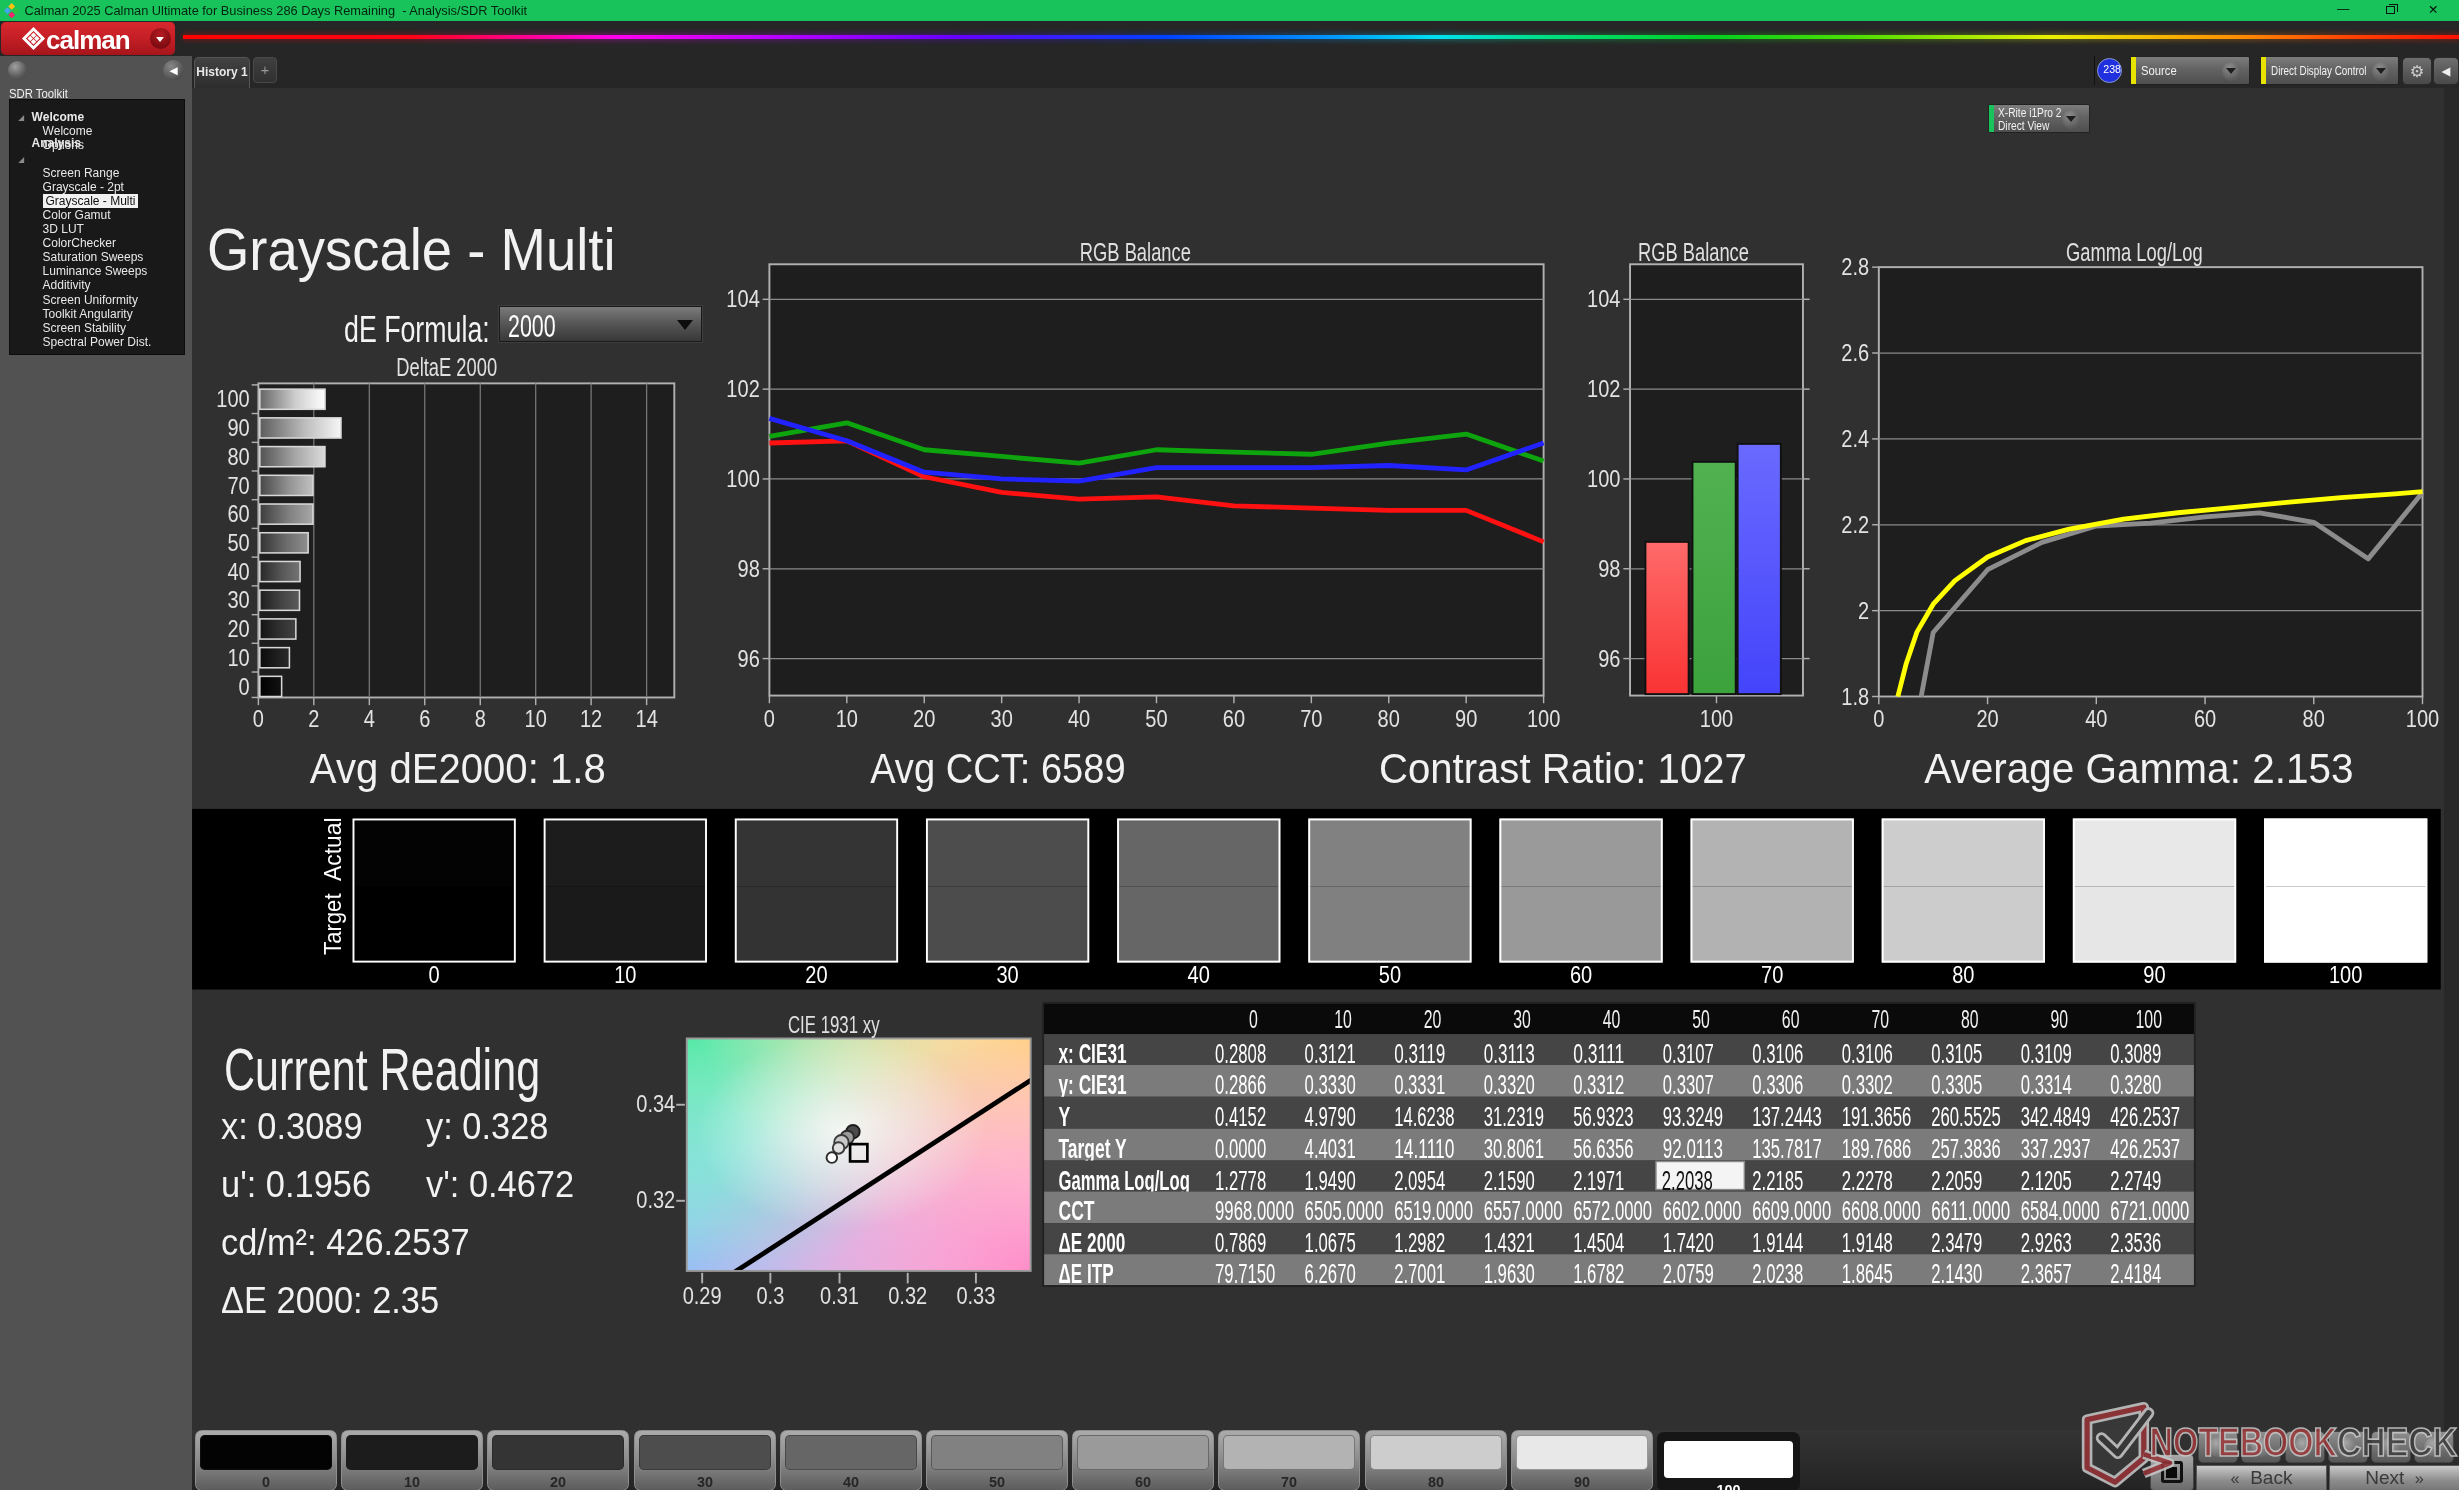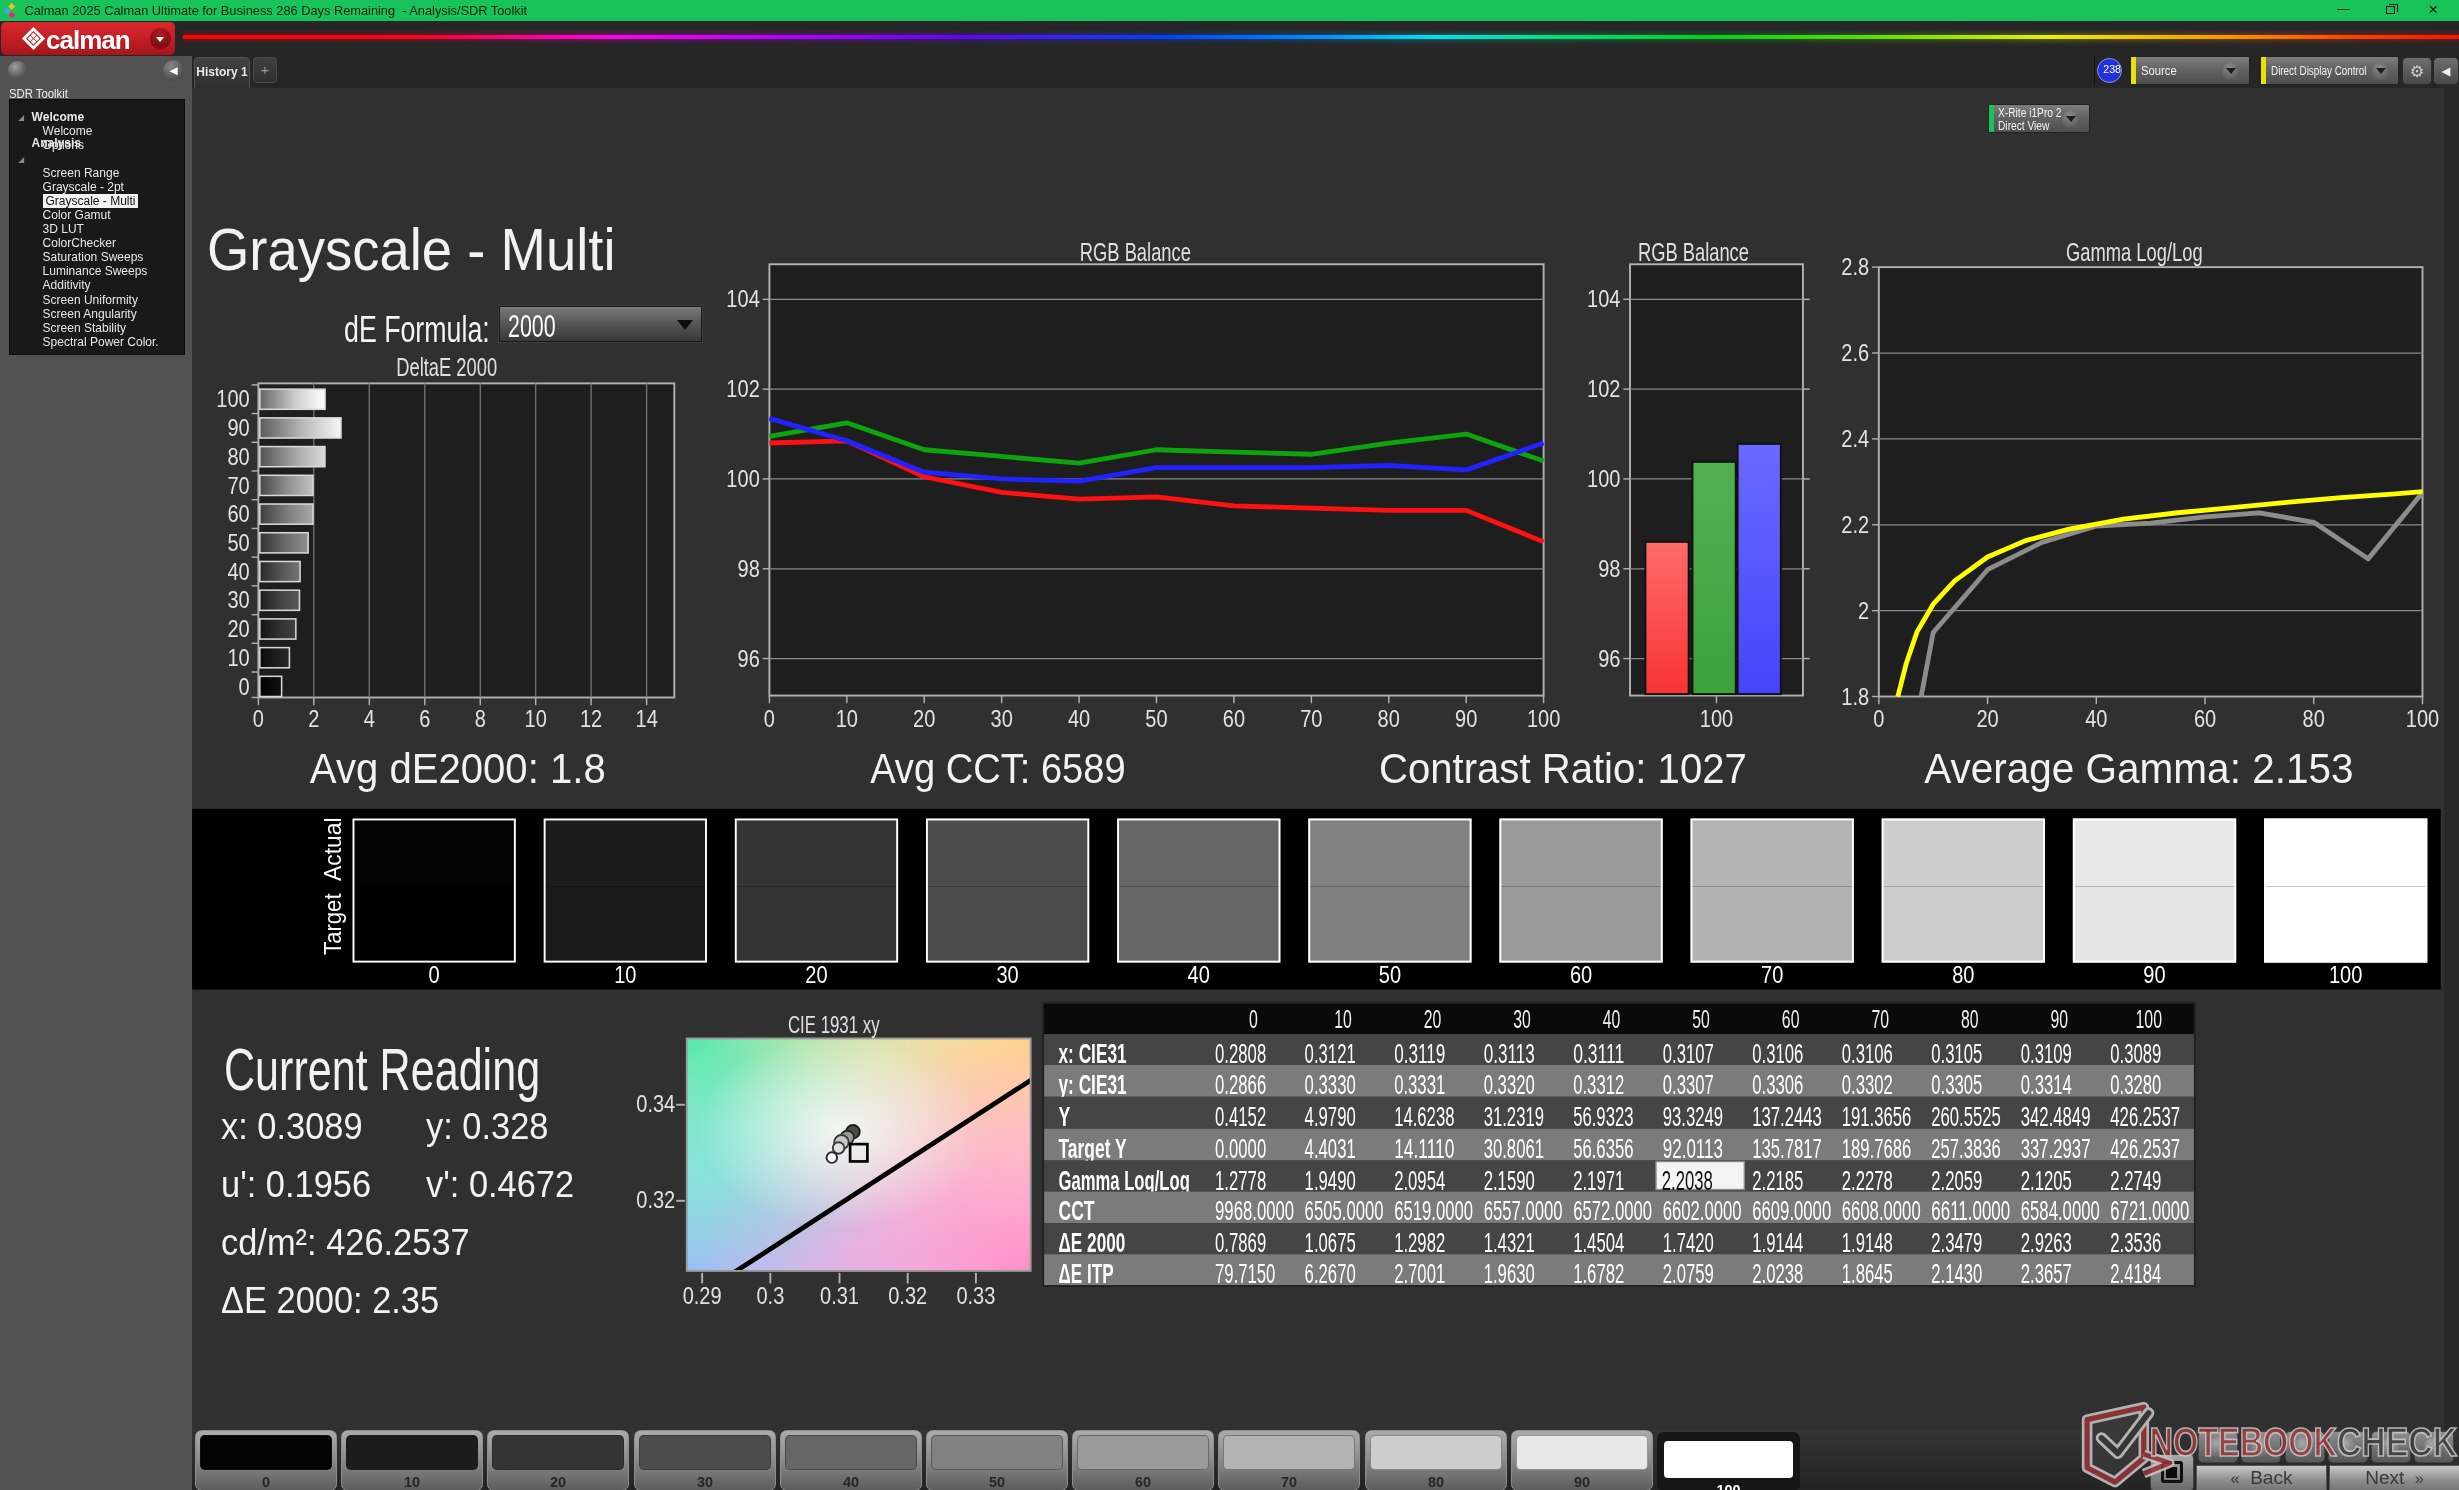--- a/index.html
+++ b/index.html
@@ -90,23 +90,23 @@
       <div class="titem" style="left:33px;top:66px">Screen Range</div>
       <div class="titem" style="left:33px;top:80px">Grayscale - 2pt</div>
       <div class="titem tsel" style="left:33px;top:94px">Grayscale - Multi</div>
       <div class="titem" style="left:33px;top:108px">Color Gamut</div>
       <div class="titem" style="left:33px;top:122px">3D LUT</div>
       <div class="titem" style="left:33px;top:136px">ColorChecker</div>
       <div class="titem" style="left:33px;top:150px">Saturation Sweeps</div>
       <div class="titem" style="left:33px;top:164px">Luminance Sweeps</div>
       <div class="titem" style="left:33px;top:178px">Additivity</div>
       <div class="titem" style="left:33px;top:193px">Screen Uniformity</div>
-      <div class="titem" style="left:33px;top:207px">Screen Angularity</div>
+      <div class="titem" style="left:33px;top:207px">Toolkit Angularity</div>
       <div class="titem" style="left:33px;top:221px">Screen Stability</div>
-      <div class="titem" style="left:33px;top:235px">Spectral Power Color.</div>
+      <div class="titem" style="left:33px;top:235px">Spectral Power Dist.</div>
     </div>
 <div class="abs" id="topbar"></div>
 <div class="abs" id="tab1">History 1</div>
 <div class="abs" id="tabplus">+</div>
 <div class="abs widget" style="left:1988px;top:56px;width:102px;height:29px;margin-top:48px;">
       <div class="stripe" style="background:#19c35c"></div>
       <div class="abs" style="left:8.6px;top:1.9px;font-size:12px;line-height:13px;transform:scaleX(0.85);transform-origin:left top;white-space:nowrap;">X-Rite i1Pro 2<br>Direct View</div>
       <div class="warrow" style="left:73px;top:4.8px"></div>
     </div>
     <div class="abs" style="left:2094px;top:56px;width:1px;height:29px;background:#111"></div>

